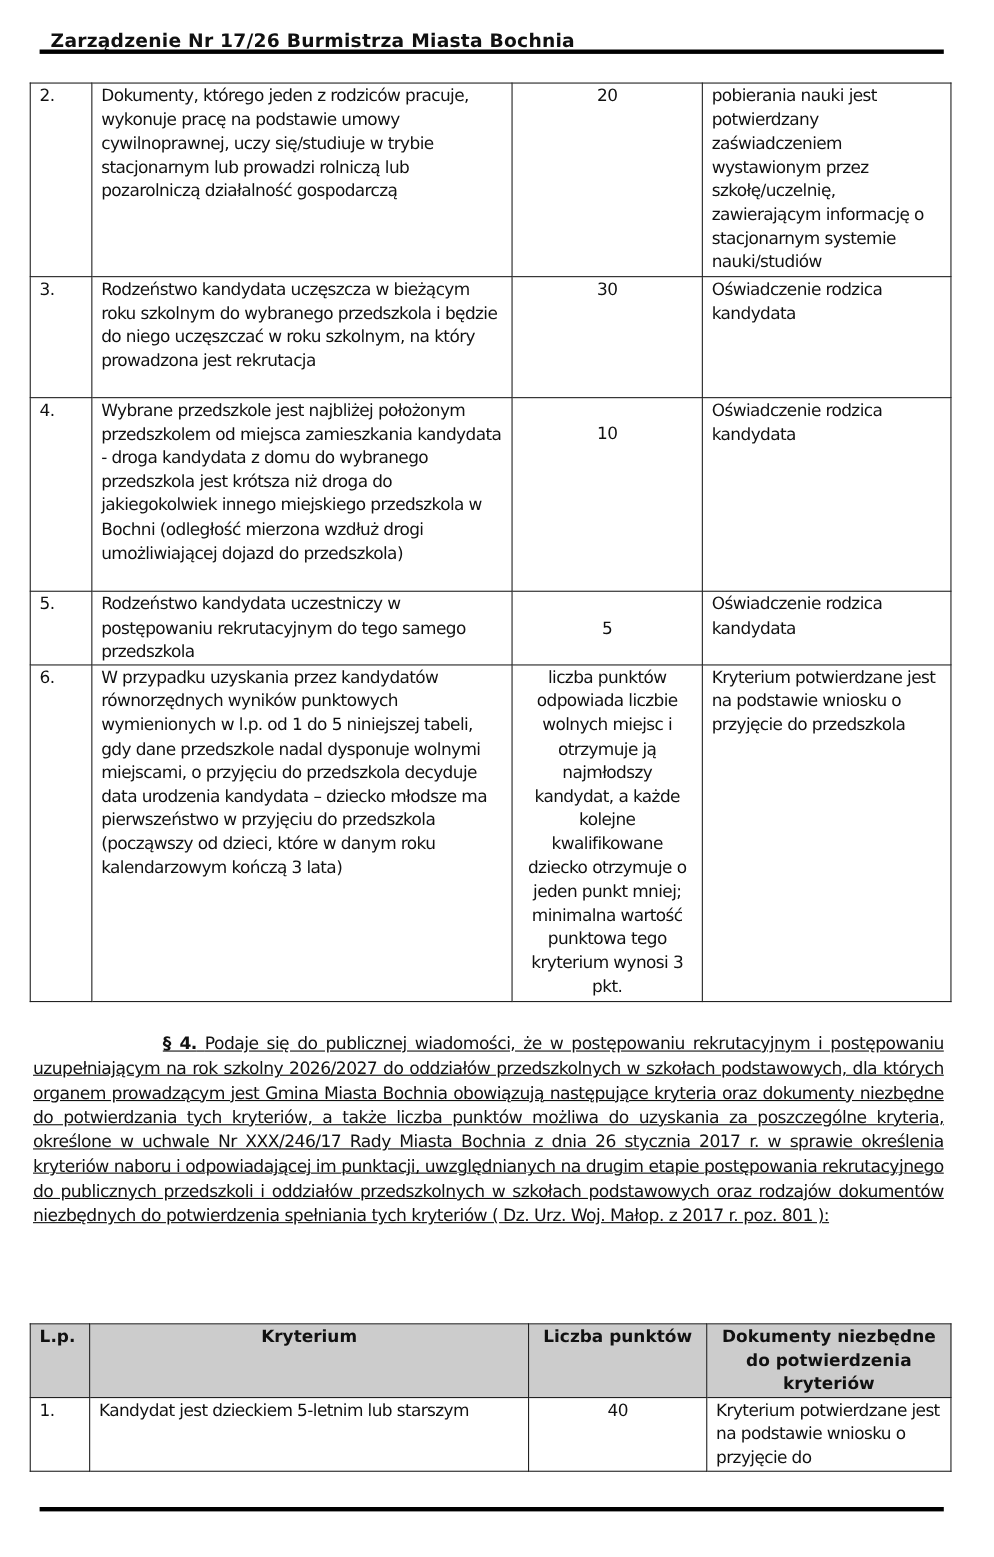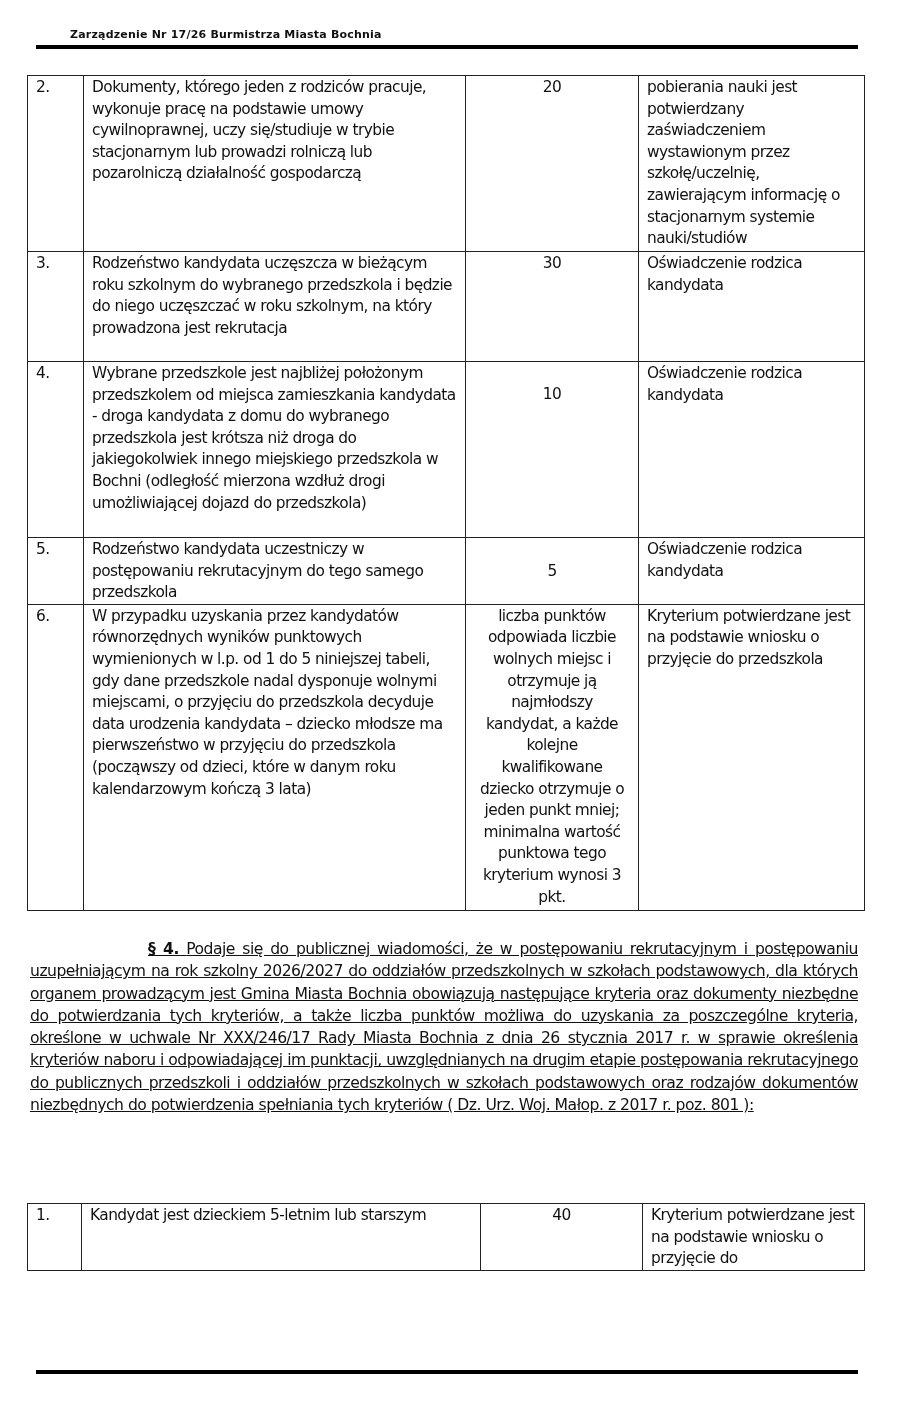--- a/index.html
+++ b/index.html
@@ -1,18 +1,18 @@
 <!DOCTYPE html>
 <html><head>
 <meta charset="utf-8">
 <style>
   html, body { margin: 0; padding: 0; background: #ffffff; }
   body { width: 904px; height: 1415px; position: relative; overflow: hidden;
          font-family: "DejaVu Sans", sans-serif; color: #111; }
-  .header-title { position: absolute; left: 46px; top: 28px; font-size: 11px; font-weight: bold; letter-spacing: 0.2px; margin-left: 24px; }
+  .header-title { position: absolute; left: 46px; top: 28px; font-size: 17px; font-weight: bold; letter-spacing: 0.2px; }
   .rule-top { position: absolute; left: 36px; top: 45px; width: 822px; height: 4px; background: #000; }
   .rule-bottom { position: absolute; left: 36px; top: 1370px; width: 822px; height: 4px; background: #000; }
 
   table { position: absolute; border-collapse: collapse; table-layout: fixed; font-size: 15.4px; line-height: 21.6px; }
   td, th { border: 1.3px solid #222; vertical-align: top; padding: 1px 8px 0 8px; }
   .t1 { left: 27px; top: 75px; width: 837px; }
   .t2 { left: 27px; top: 1203px; width: 837px; }
   .c-num { padding-left: 8px; }
   .c-pts { text-align: center; }
   .vmid { vertical-align: middle; }
@@ -78,20 +78,26 @@
 </div>
 
 <table class="t2">
   <colgroup>
       <col style="width:54px">
       <col style="width:399px">
       <col style="width:162px">
       <col style="width:222px">
     </colgroup>
   <tbody>
+      <tr style="height:66px">
+    <th class="lp">L.p.</th>
+    <th>Kryterium</th>
+    <th>Liczba punktów</th>
+    <th>Dokumenty niezbędne do potwierdzenia kryteriów</th>
+  </tr>
   <tr style="height:67px">
     <td class="c-num txt">1.</td>
     <td class="txt">Kandydat jest dzieckiem 5-letnim lub starszym</td>
     <td class="c-pts txt">40</td>
     <td class="txt">Kryterium potwierdzane jest na podstawie wniosku o przyjęcie do</td>
   </tr>
 </tbody>
   </table>
 
 <div class="rule-bottom"></div>

